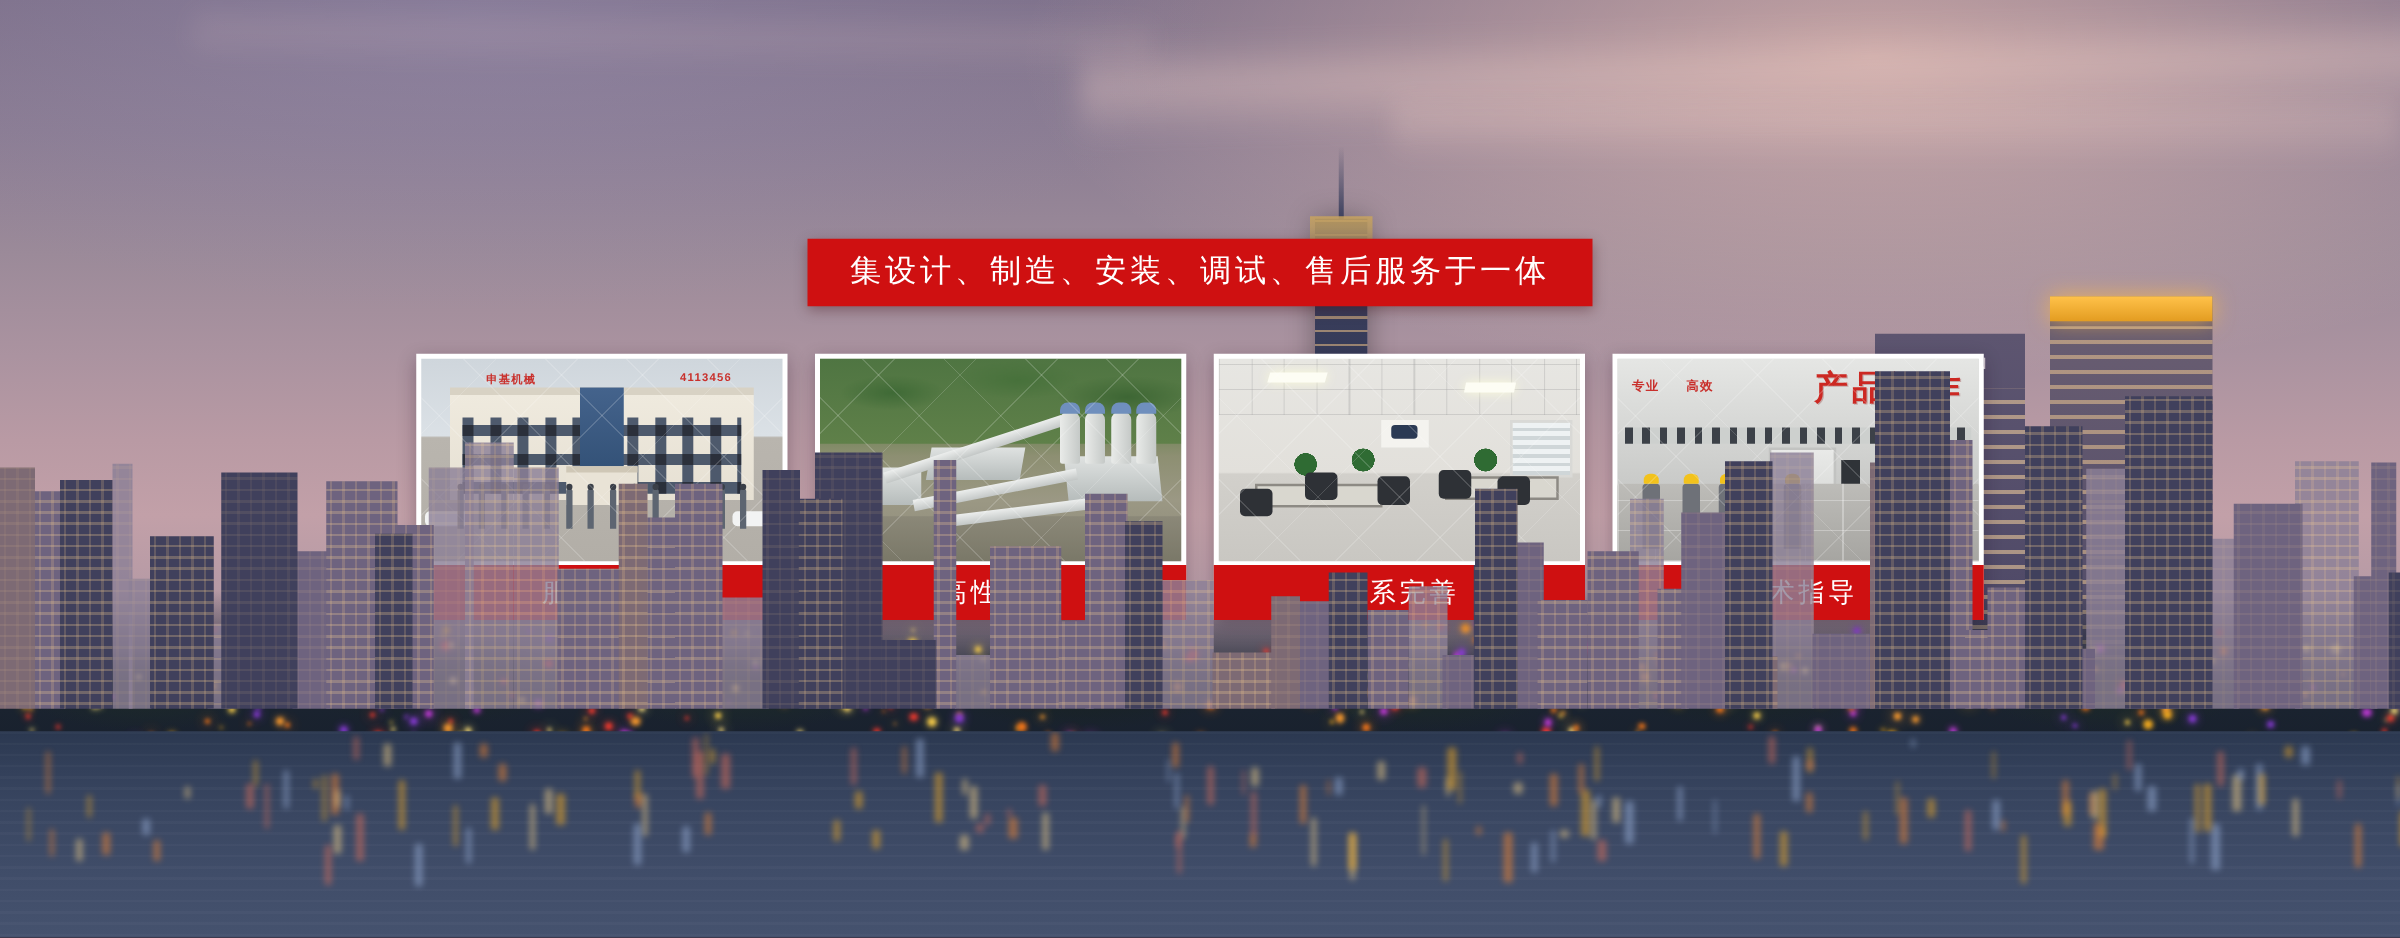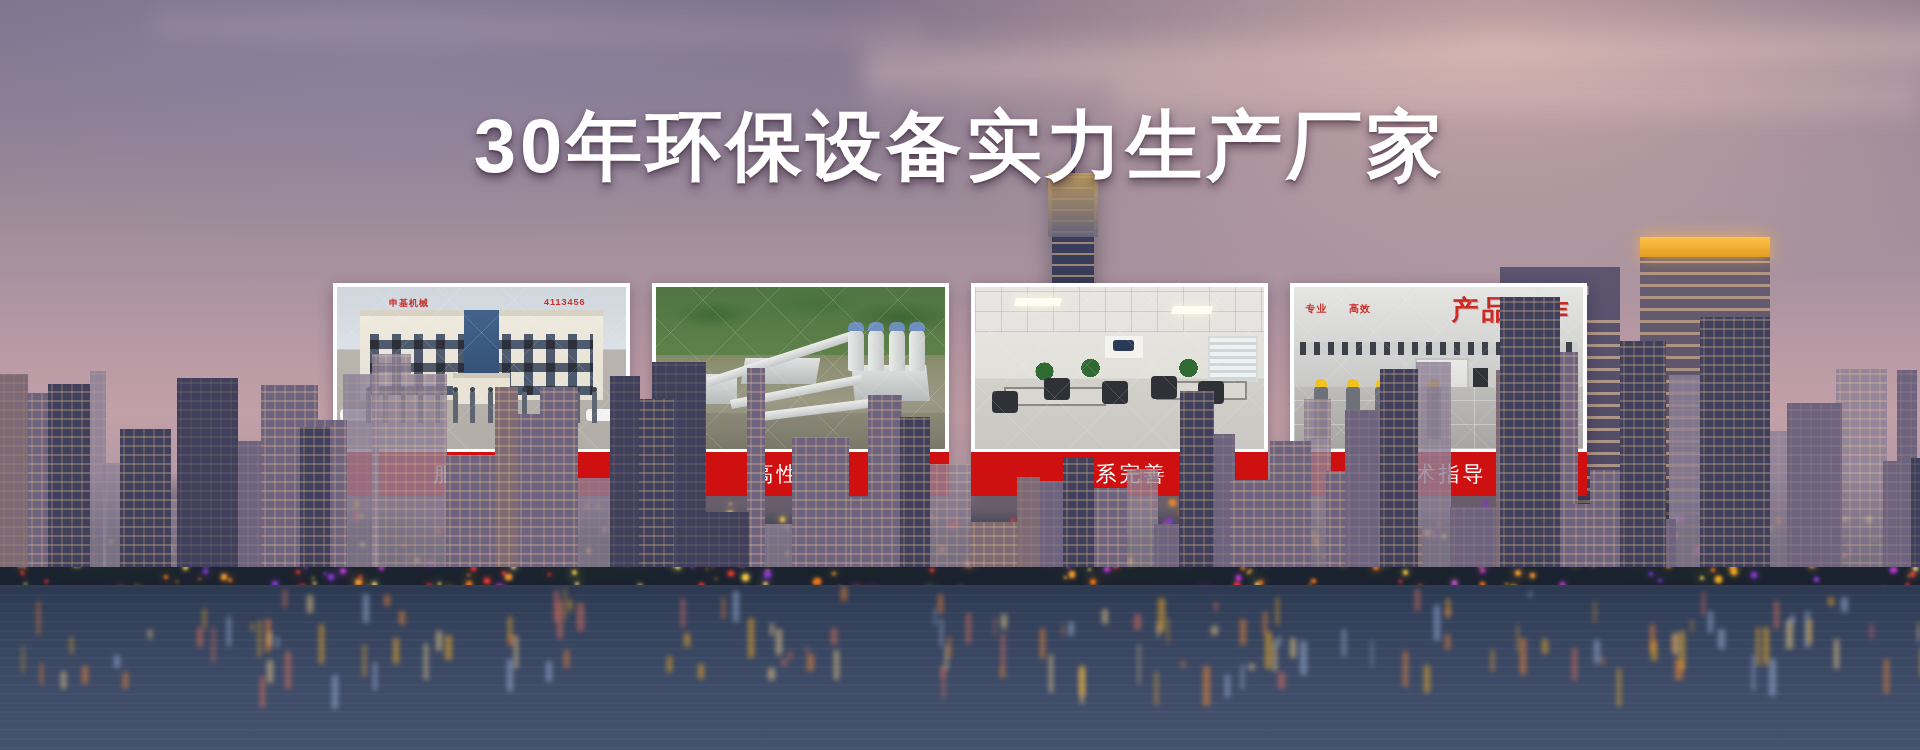--- a/index.html
+++ b/index.html
@@ -975,22 +975,24 @@
         <i style="width: 6.43558px; height: 37.6023px; left: 91.7994%; top: 25.738%; background: rgb(255, 178, 30);"></i>
         <i style="width: 6.61994px; height: 33.8733px; left: 67.7272%; top: 33.7271%; background: rgb(159, 182, 224);"></i>
         <i style="width: 6.40897px; height: 8.97353px; left: 63.0906%; top: 24.7747%; background: rgb(255, 217, 138);"></i>
         <i style="width: 2.41634px; height: 22.0775px; left: 83.015%; top: 9.81158%; background: rgb(255, 178, 30);"></i>
         <i style="width: 5.72283px; height: 37.1021px; left: 79.1667%; top: 31.8865%; background: rgb(255, 138, 46);"></i>
         <i style="width: 5.58467px; height: 9.05406px; left: 95.2272%; top: 7.13614%; background: rgb(255, 178, 30);"></i>
         <i style="width: 6.33482px; height: 12.5238px; left: 5.92028%; top: 42.7147%; background: rgb(159, 182, 224);"></i>
       </div>
   </div>
 
-  <div class="headline">30年环保设备实力生产厂家</div>
-
+
+  <div class="subwrap">
+    <span class="subbar">集设计、制造、安装、调试、售后服务于一体</span>
+  </div>
 
   <div class="cards">
 
     <div class="card">
       <div class="thumb t1">
         <div class="logo">申基机械</div>
         <div class="phone">4113456</div>
         <div class="bld"></div>
         <div class="core"></div>
         <div class="porch"></div>

